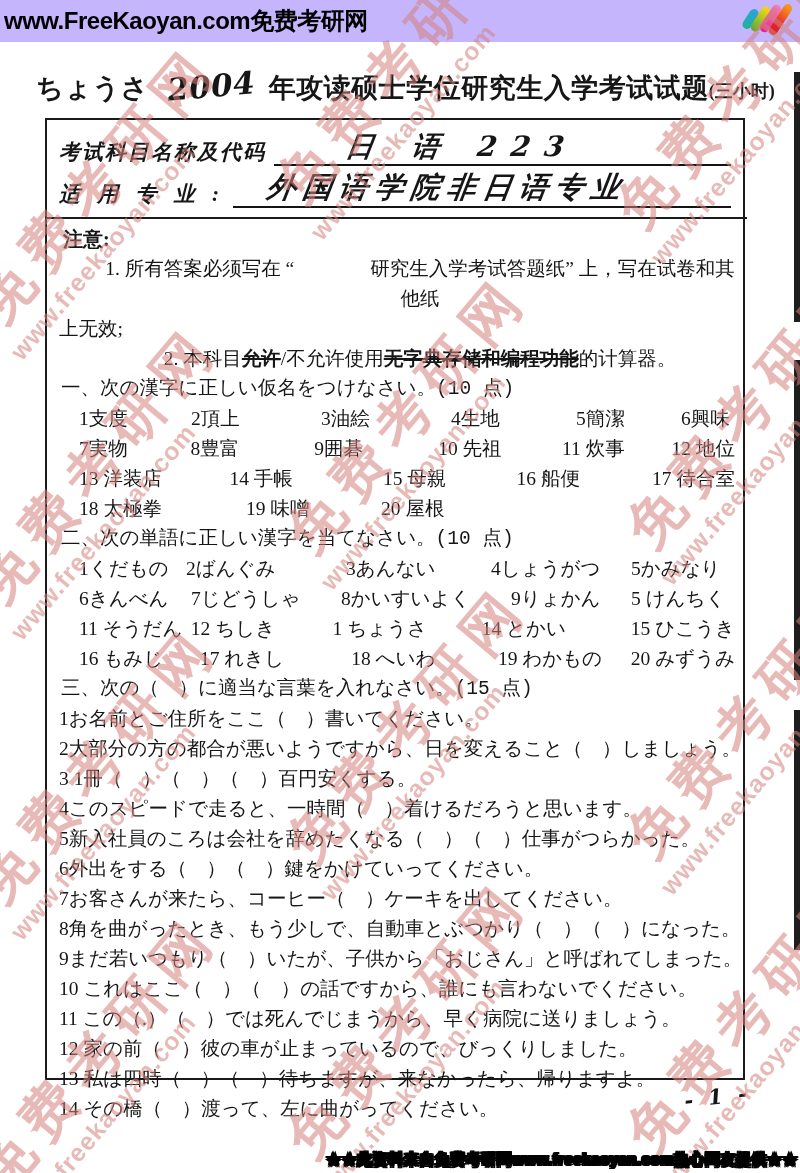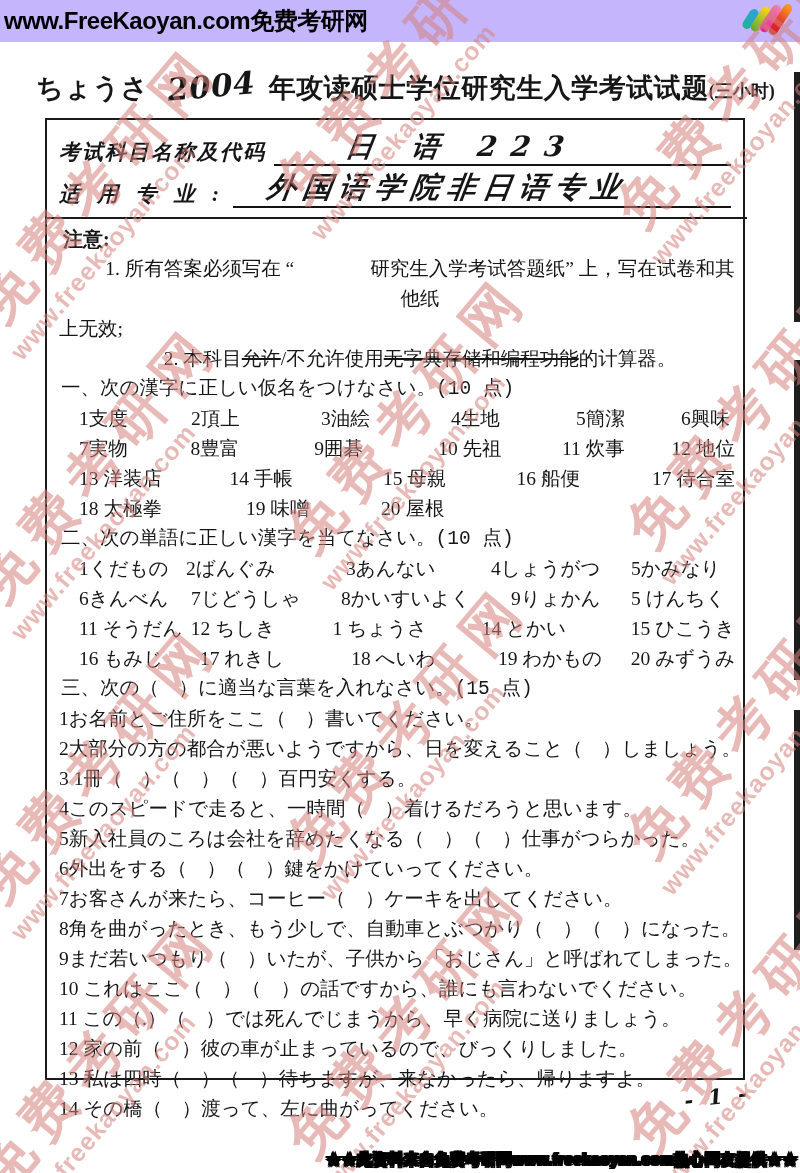--- a/index.html
+++ b/index.html
@@ -56,21 +56,21 @@
     font-family:"DejaVu Serif", serif; transform:skewX(-8deg); white-space:nowrap;
   }
   .f1 .fvalue { left:72px; font-size:28px; letter-spacing:14px; }
   .f2 .fvalue { left:34px; font-size:29px; letter-spacing:7px; }
 
   
   .content { position:absolute; left:12px; top:104px; width:676px; font-size:19.5px; line-height:30px; }
   .notice-heading { font-weight:600; font-size:20px; margin-left:4px; }
   .indent { margin-left:46px;text-align:center; }
   .n1-gap { display:inline-block; width:76px; }
-  .strike { text-decoration:line-through; text-decoration-thickness:2.2px; }
+  .strike { text-decoration:line-through; text-decoration-thickness:2.2px;font-weight:bold; }
   .sec-heading { margin-left:2px;font-family:Liberation Mono, monospace; }
   .item-row { display:flex; margin-left:20px; white-space:nowrap; }
   .item-row span { display:inline-block; }
   .q3line { white-space:nowrap; }
 
   
   .page-number {
     position:absolute; left:684px; top:1084px; font-size:21px; font-style:italic;
     letter-spacing:4px; transform:rotate(-7deg); font-weight:600; z-index:4;
     font-family:"DejaVu Serif", serif;

